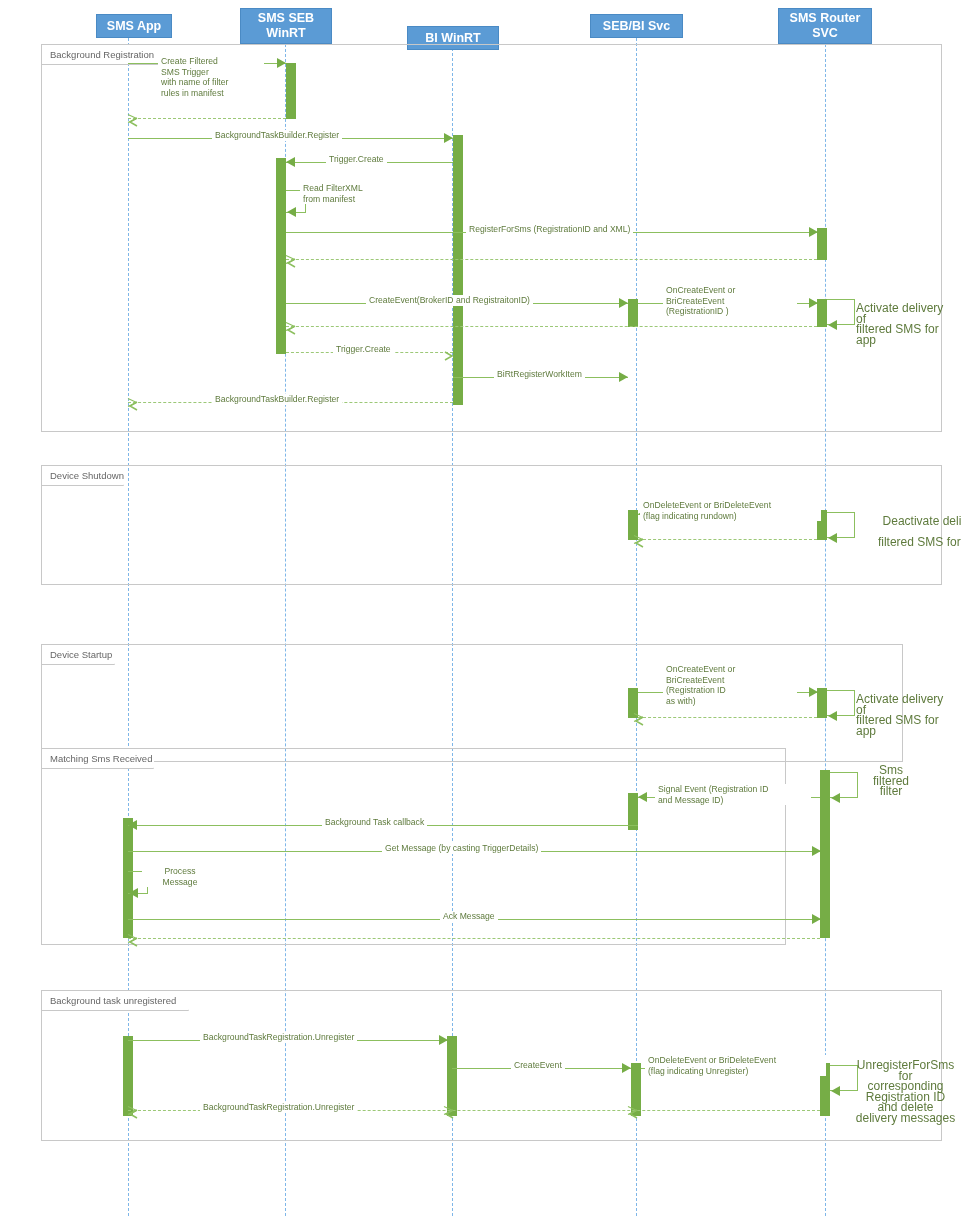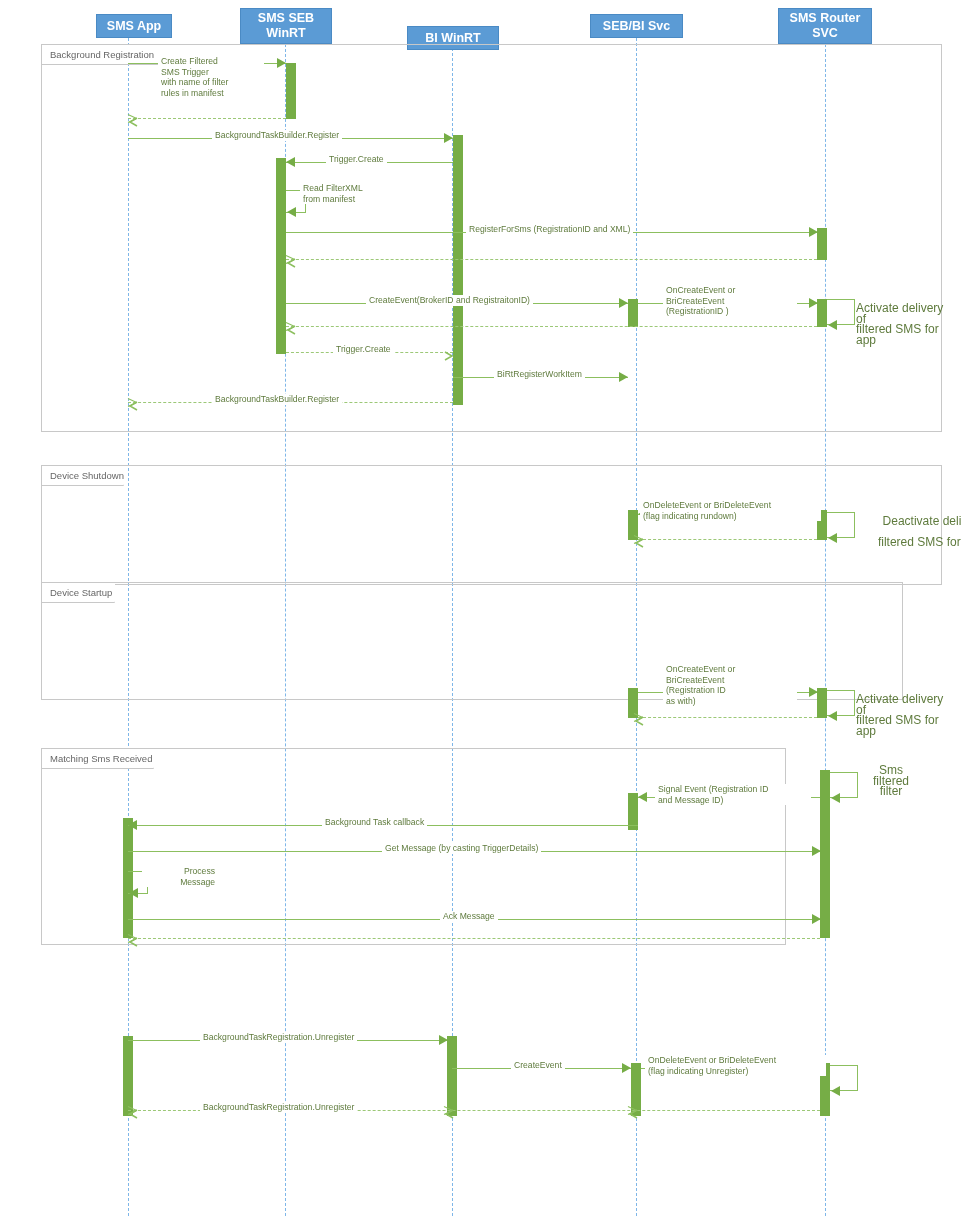--- a/index.html
+++ b/index.html
@@ -267,21 +267,21 @@
   <div class="notelabel" style="left:856px;top:516px;width:112px;text-align:right;padding-left:16px;">
     <div>Deactivate delivery of</div>
     <div>filtered SMS for app</div>
   </div>
 
   <div class="msgline dashed" style="left:638px;top:539px;width:179px;"></div>
   <div class="arrowL open" style="left:634px;top:534px;"><svg width="10" height="10">
         <polyline points="9,1 2,5 9,9" fill="none" stroke="#8CBF5E" stroke-width="1.5"></polyline>
       </svg></div>
 
-  <div class="frag" style="left:12px;top:582px;width:862px;height:118px;">
+  <div class="frag" style="left:12px;top:644px;width:862px;height:118px;">
     <div class="frag-tab" style="width:73px;">
       <span class="tabtxt">Device Startup</span>
     </div>
   </div>
 
   <div class="act" style="left:628px;top:688px;height:30px;"></div>
   <div class="act" style="left:817px;top:688px;height:30px;"></div>
 
   <div class="msgline" style="left:638px;top:692px;width:179px;"></div>
   <div class="arrowR" style="left:809px;top:687px;"></div>
@@ -334,34 +334,39 @@
   <div class="msglabel" style="left:322px;top:817px;">Background Task callback</div>
 
   <div class="msgline" style="left:128px;top:851px;width:692px;"></div>
   <div class="arrowR" style="left:812px;top:846px;"></div>
   <div class="msglabel" style="left:382px;top:843px;">Get Message (by casting TriggerDetails)</div>
 
   <div class="msgline" style="left:128px;top:871px;width:20px;"></div>
   <div class="selfcall" style="left:128px;top:871px;width:20px;height:23px;border-top:none;border-bottom:none;"></div>
   <div class="msgline" style="left:128px;top:893px;width:20px;"></div>
   <div class="arrowL" style="left:129px;top:888px;"></div>
-  <div class="msglabel wrap" style="left:142px;top:866px;width:70px;text-align:right;">
+  <div class="msglabel wrap" style="left:142px;top:866px;width:70px;text-align:center;">
     <div>Process</div>
     <div>Message</div>
   </div>
 
   <div class="msgline" style="left:128px;top:919px;width:692px;"></div>
   <div class="arrowR" style="left:812px;top:914px;"></div>
   <div class="msglabel" style="left:440px;top:911px;">Ack Message</div>
 
   <div class="msgline dashed" style="left:128px;top:938px;width:692px;"></div>
   <div class="arrowL open" style="left:128px;top:933px;"><svg width="10" height="10">
         <polyline points="9,1 2,5 9,9" fill="none" stroke="#8CBF5E" stroke-width="1.5"></polyline>
       </svg></div>
 
+  <div class="frag" style="left:12px;top:990px;width:901px;height:151px;">
+    <div class="frag-tab" style="width:147px;">
+      <span class="tabtxt">Background task unregistered</span>
+    </div>
+  </div>
 
   <div class="act" style="left:123px;top:1036px;height:80px;"></div>
   <div class="act" style="left:447px;top:1036px;height:80px;"></div>
   <div class="act" style="left:631px;top:1063px;height:53px;"></div>
   <div class="act" style="left:820px;top:1063px;height:53px;"></div>
 
   <div class="msgline" style="left:128px;top:1040px;width:319px;"></div>
   <div class="arrowR" style="left:439px;top:1035px;"></div>
   <div class="msglabel" style="left:200px;top:1032px;">BackgroundTaskRegistration.Unregister</div>
 
@@ -371,20 +376,27 @@
 
   <div class="msgline" style="left:641px;top:1068px;width:179px;"></div>
   <div class="arrowR" style="left:812px;top:1063px;"></div>
   <div class="msglabel wrap" style="left:645px;top:1055px;width:175px;">
     <div>OnDeleteEvent or BriDeleteEvent</div>
     <div>(flag indicating Unregister)</div>
   </div>
 
   <div class="selfcall" style="left:830px;top:1065px;width:28px;height:26px;"></div>
   <div class="arrowL" style="left:831px;top:1086px;"></div>
+  <div class="notelabel" style="left:853px;top:1060px;width:105px;">
+    <div>UnregisterForSms for</div>
+    <div>corresponding</div>
+    <div>Registration ID</div>
+    <div>and delete</div>
+    <div>delivery messages</div>
+  </div>
 
   <div class="msgline dashed" style="left:128px;top:1110px;width:692px;"></div>
   <div class="arrowL open" style="left:128px;top:1105px;"><svg width="10" height="10">
         <polyline points="9,1 2,5 9,9" fill="none" stroke="#8CBF5E" stroke-width="1.5"></polyline>
       </svg></div>
   <div class="arrowL open" style="left:444px;top:1105px;"><svg width="10" height="10">
         <polyline points="9,1 2,5 9,9" fill="none" stroke="#8CBF5E" stroke-width="1.5"></polyline>
       </svg></div>
   <div class="arrowL open" style="left:628px;top:1105px;"><svg width="10" height="10">
         <polyline points="9,1 2,5 9,9" fill="none" stroke="#8CBF5E" stroke-width="1.5"></polyline>

